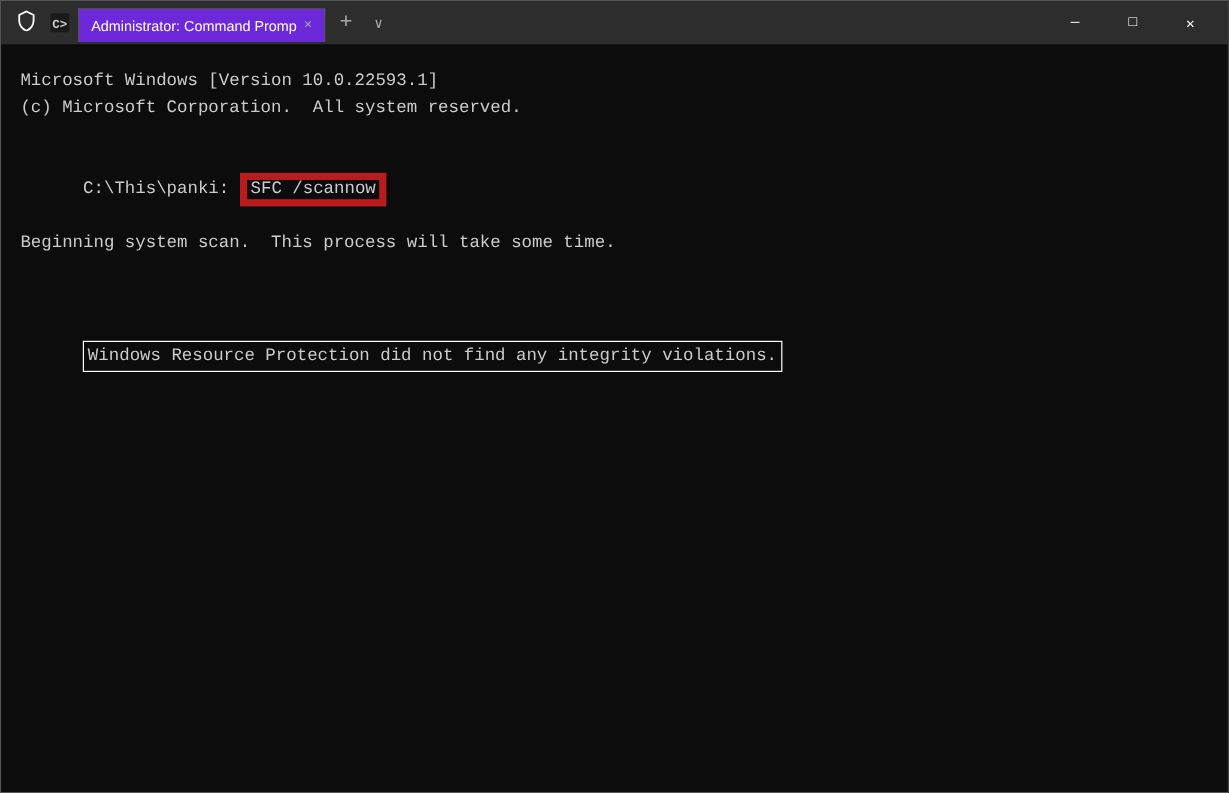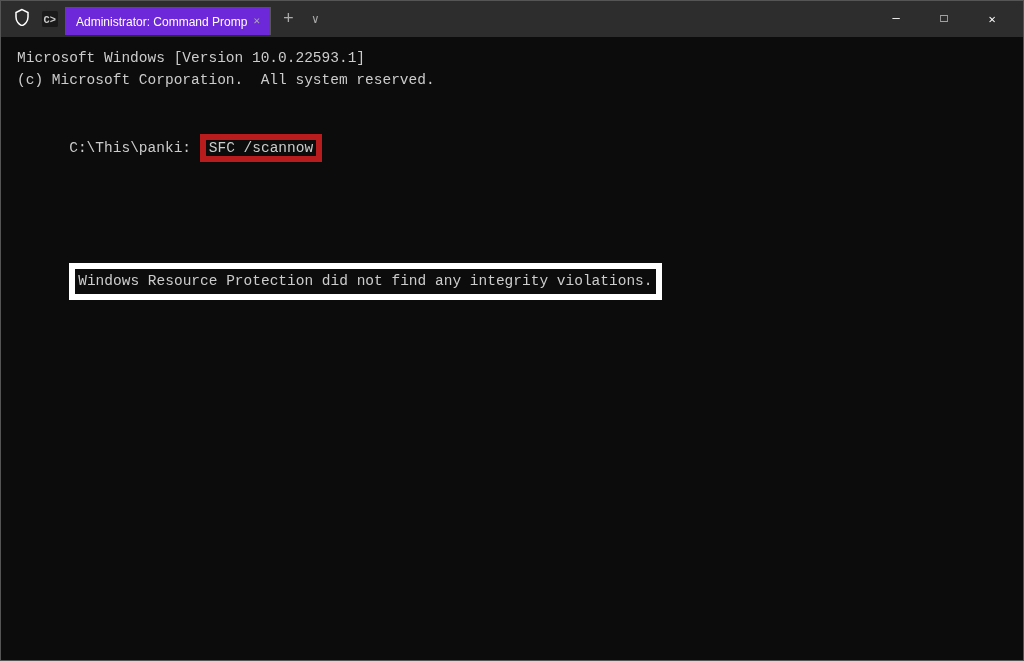--- a/index.html
+++ b/index.html
@@ -119,21 +119,21 @@
 
     .dropdown-btn {
       color: #aaa;
       font-size: 12px;
       padding: 0 6px;
     }
 
     .terminal-body {
       flex: 1;
       background: #0c0c0c;
-      padding: 10px 16px;
+      padding: 20px 16px;
       color: #cccccc;
       font-family: 'Courier New', Courier, monospace;
       font-size: 14.5px;
       line-height: 1.55;
       overflow: hidden;
     }
 
     .line {
       white-space: pre;
     }
@@ -142,24 +142,24 @@
       height: 1.55em;
     }
 
     .sfc-highlight {
       border: 6px solid #b91c1c;
       padding: 0 3px;
       display: inline;
     }
 
     .result-highlight {
-      border: 6px solid #ffffff;
+      border: 1px solid #ffffff;
       padding: 1px 3px;
       display: inline-block;
-      margin-top: 14px;
+      margin-top: 2px;
     }
   </style>
 </head>
 <body>
 
 <div class="window">
 
   <div class="titlebar">
     <div class="titlebar-left">
       <div class="shield-area">
@@ -193,20 +193,21 @@
     </div>
   </div>
 
   <div class="terminal-body">
     <div class="line">Microsoft Windows [Version 10.0.22593.1]</div>
     <div class="line">(c) Microsoft Corporation.  All system reserved.</div>
     <div class="line-empty"></div>
     <div class="line">
       <span>C:\This\panki: </span><span class="sfc-highlight"><span>SFC /scannow</span></span>
     </div>
+    <div class="line">Beginning system scan.  This process will take some time.</div>
     <div class="line-empty"></div>
     <div class="line-empty"></div>
     <div class="line">
       <span class="result-highlight">Windows Resource Protection did not find any integrity violations.</span>
     </div>
     <div class="line-empty"></div>
   </div>
 
 </div>
 

